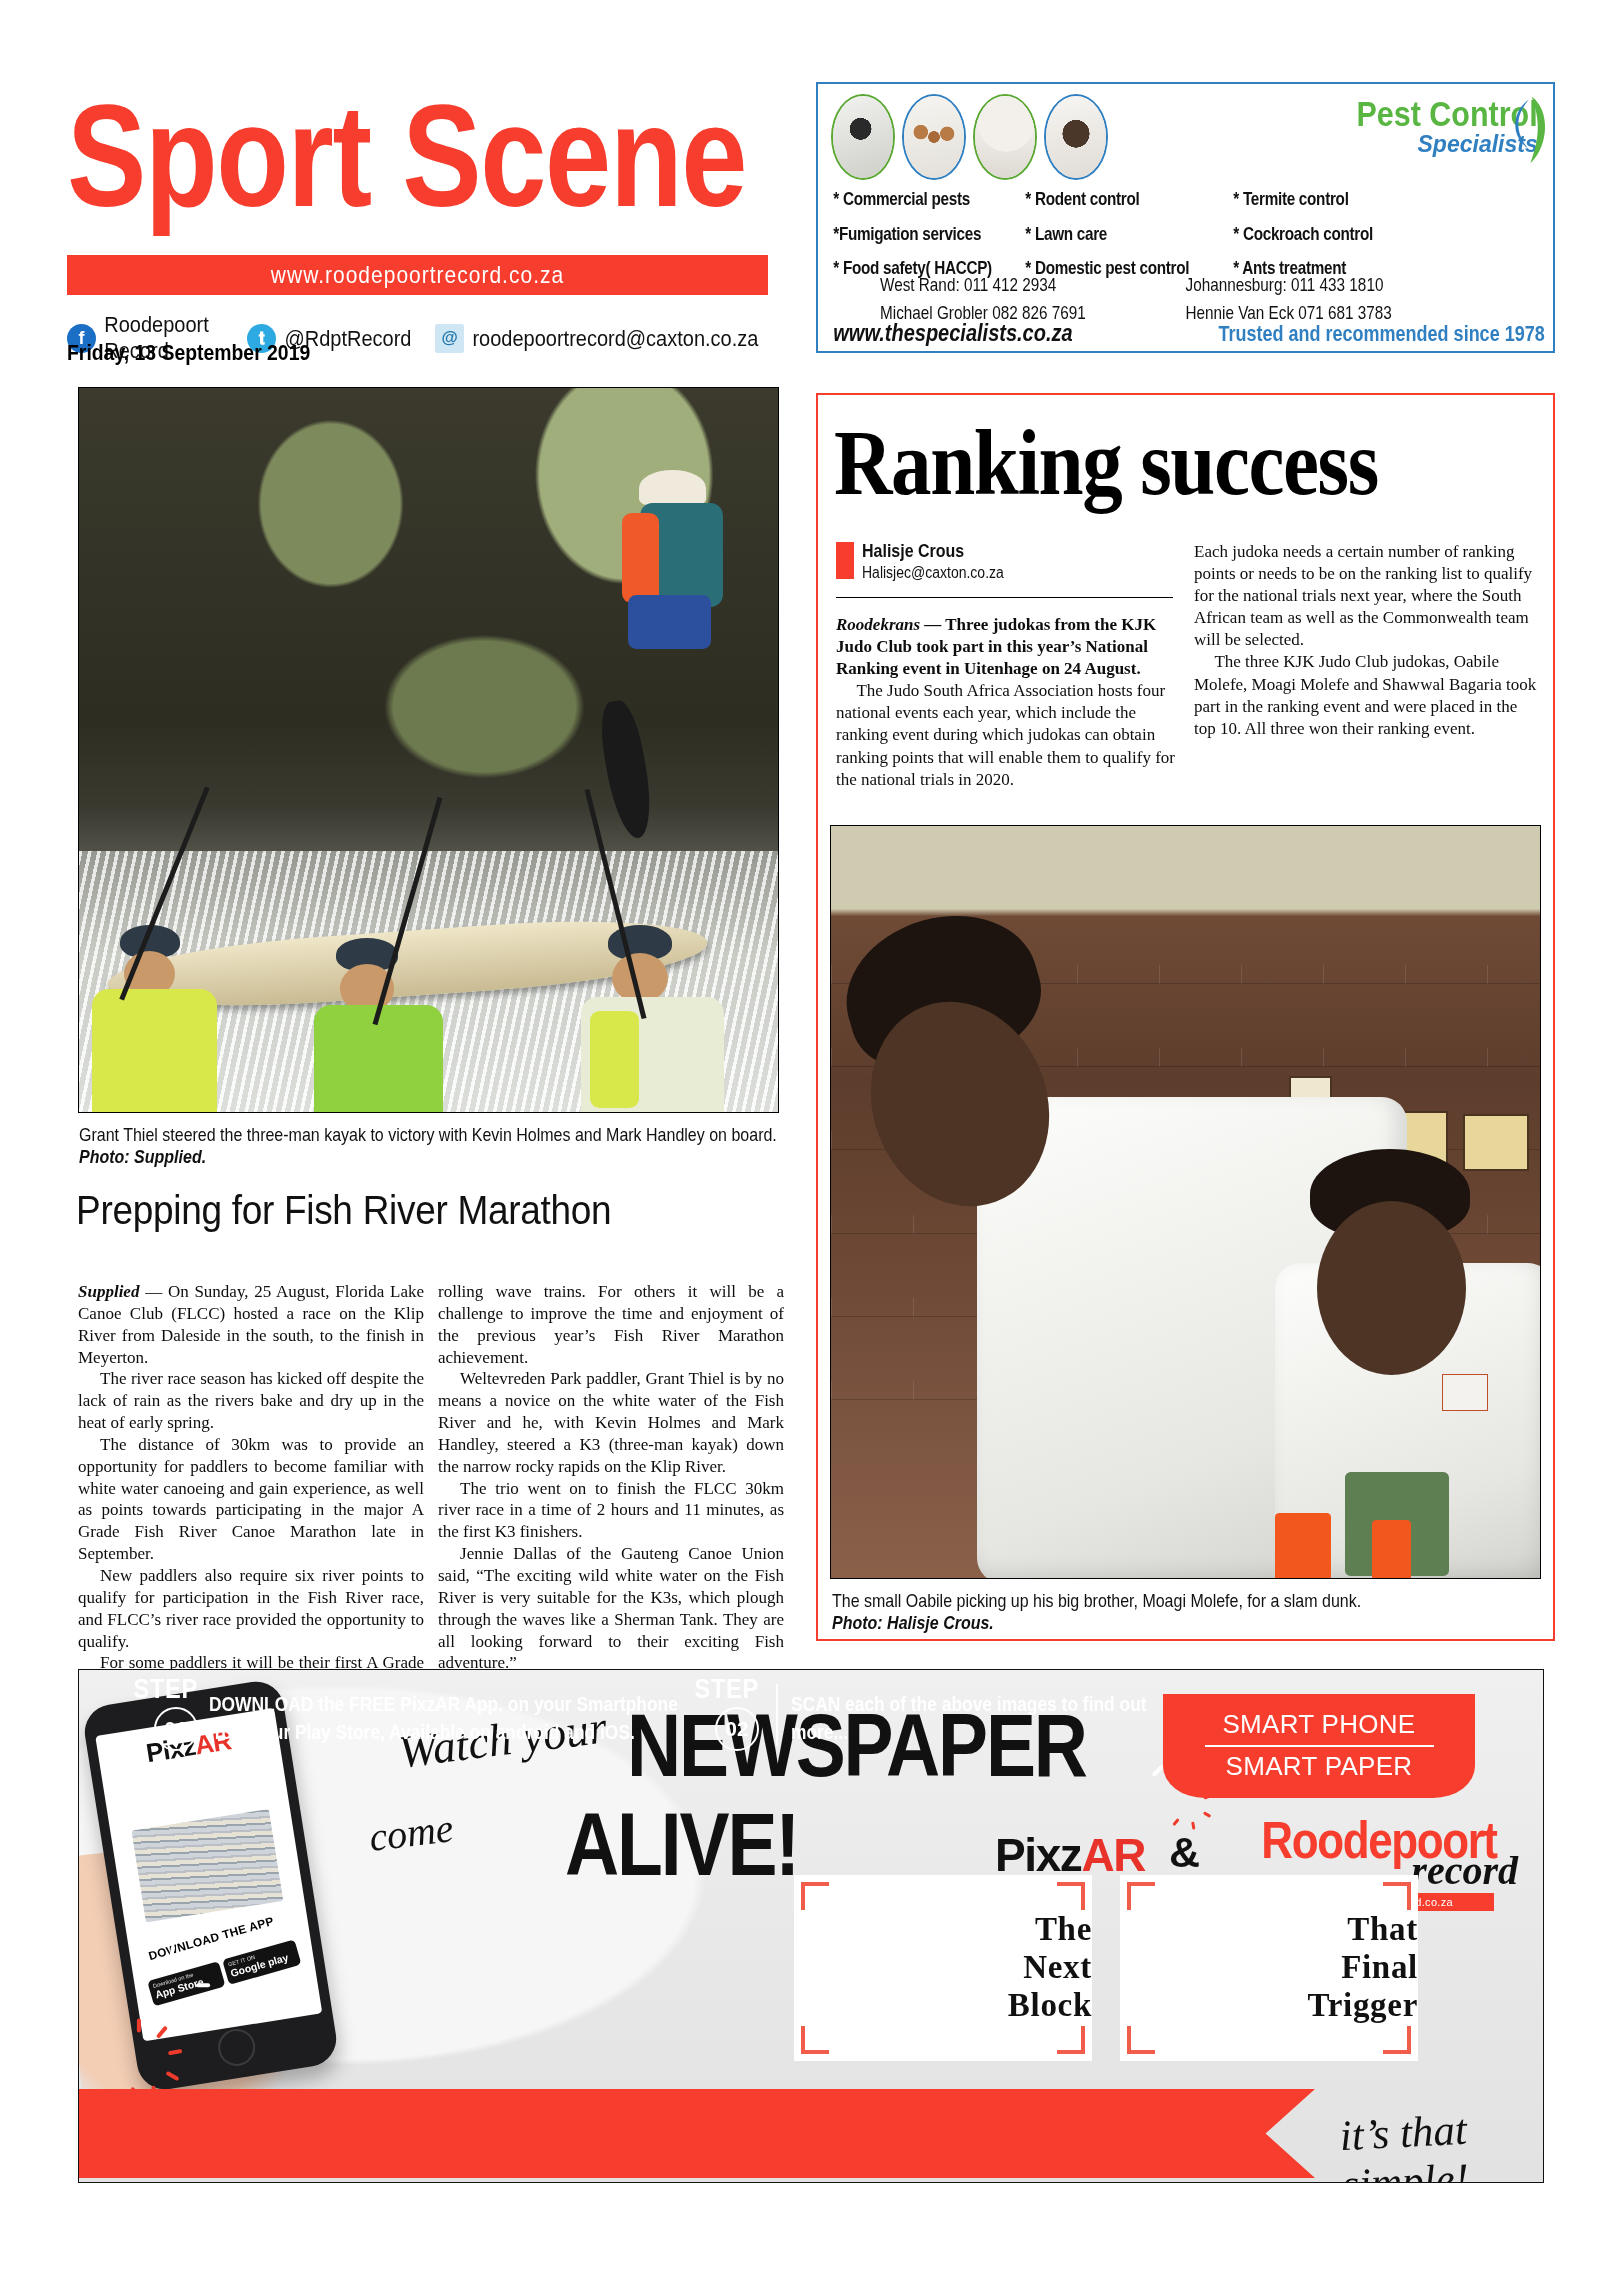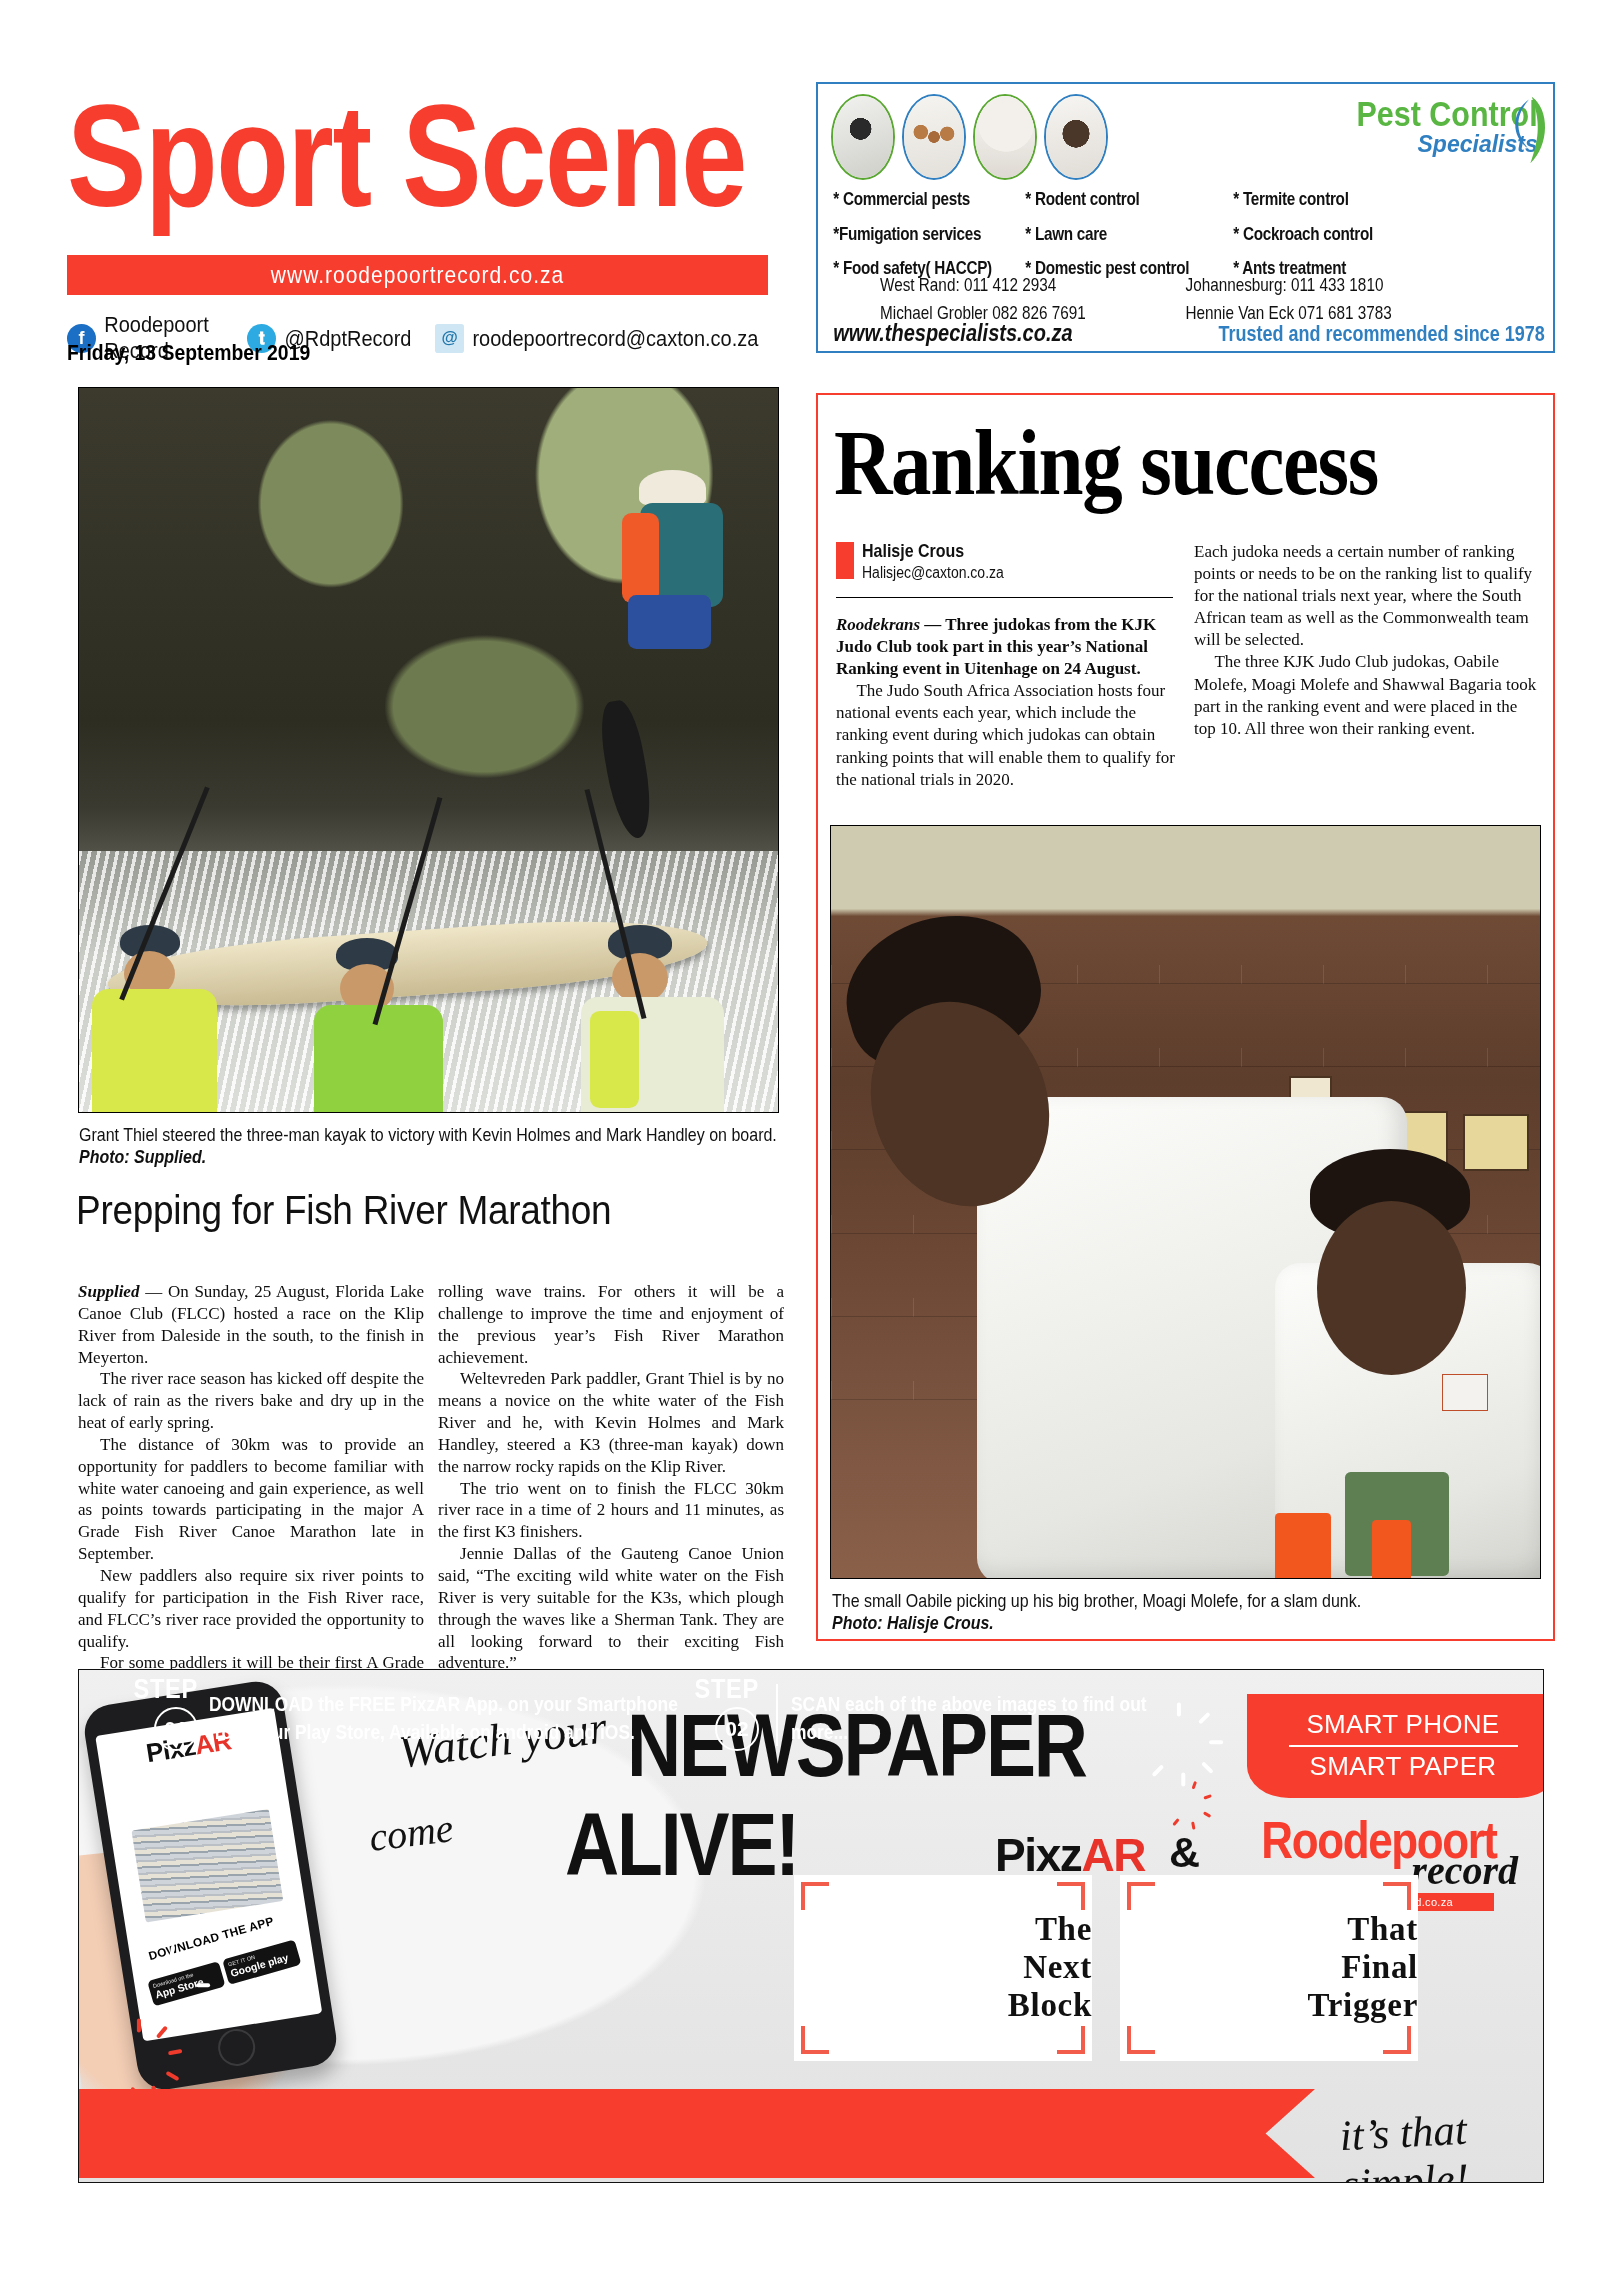--- a/index.html
+++ b/index.html
@@ -195,21 +195,21 @@
       font-family:"Liberation Serif",serif;font-style:italic;transform:rotate(-7deg);}
   .come-script{position:absolute;left:290px;top:139px;font-size:40px;color:#111;
       font-family:"Liberation Serif",serif;font-style:italic;transform:rotate(-7deg);}
   .newspaper-word{position:absolute;left:548px;top:25px;font-size:75px;font-weight:700;color:#111;
       letter-spacing:-2.1px;transform:scaleY(1.18);transform-origin:left top;}
   .alive-word{position:absolute;left:486px;top:124px;font-size:75px;font-weight:700;color:#111;
       letter-spacing:-2.1px;transform:scaleY(1.18);transform-origin:left top;}
   .pix-logo2{position:absolute;left:916px;top:158px;font-size:46px;font-weight:700;letter-spacing:-1.4px;}
   .pix-logo2 .p1{color:#111;} .pix-logo2 .p2{color:#e8332a;}
   .amp{position:absolute;left:1090px;top:158px;font-size:43px;font-weight:700;color:#111;}
-  .smart-pill{position:absolute;left:1168px;top:23.6px;width:312px;height:104px;background:#f63d2e;
+  .smart-pill{position:absolute;left:1084px;top:23.6px;width:312px;height:104px;background:#f63d2e;
       border-radius:0 0 42px 42px/0 0 32px 32px;display:flex;flex-direction:column;
       align-items:center;justify-content:center;gap:4.2px;}
   .smart-pill .sl{color:#fff;font-size:26px;font-weight:400;letter-spacing:0.3px;}
   .smart-div{width:229px;height:2.1px;background:#fff;}
   .rr-logo{position:absolute;left:1161px;top:147px;width:278px;text-align:center;}
   .rr-top{font-size:44px;font-weight:700;color:#f63d2e;letter-spacing:-1.4px;line-height:.92;
       transform:scaleY(1.18);transform-origin:center top;display:block;}
   .rr-mid{font-size:40px;font-weight:700;font-style:italic;color:#111;line-height:.9;
       margin-top:-4.2px;display:block;font-family:"Liberation Serif",serif;text-align:right;}
   .rr-bar{margin:4.2px auto 0;width:229px;height:18px;background:#f63d2e;color:#fff;font-size:11px;

